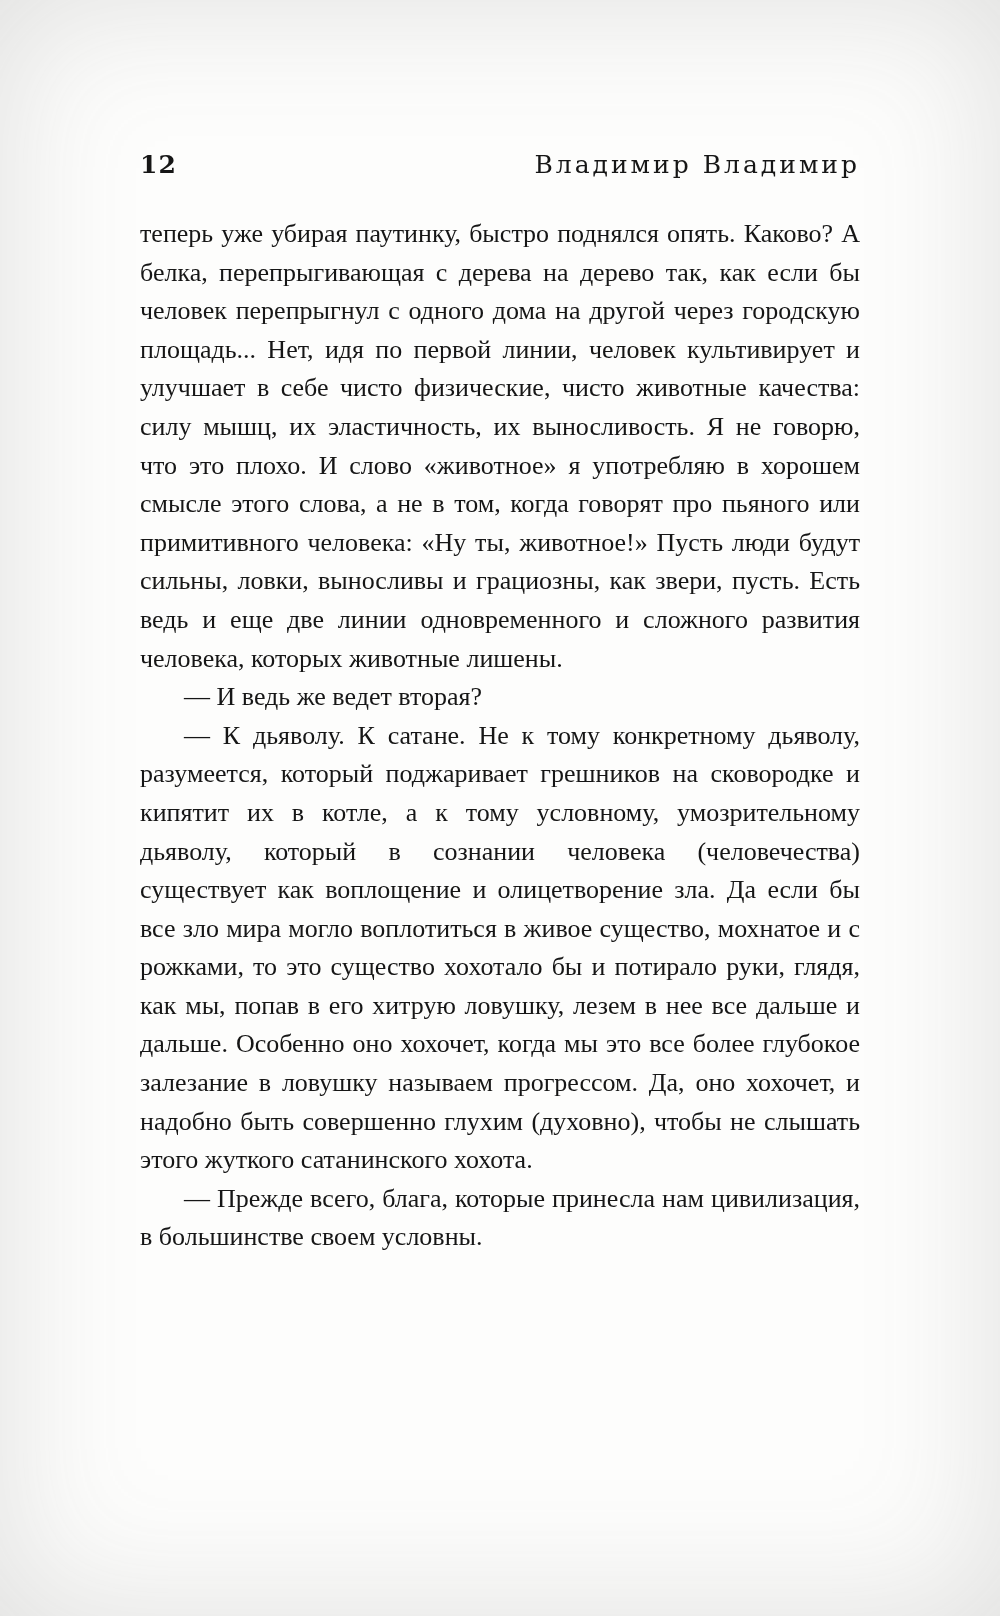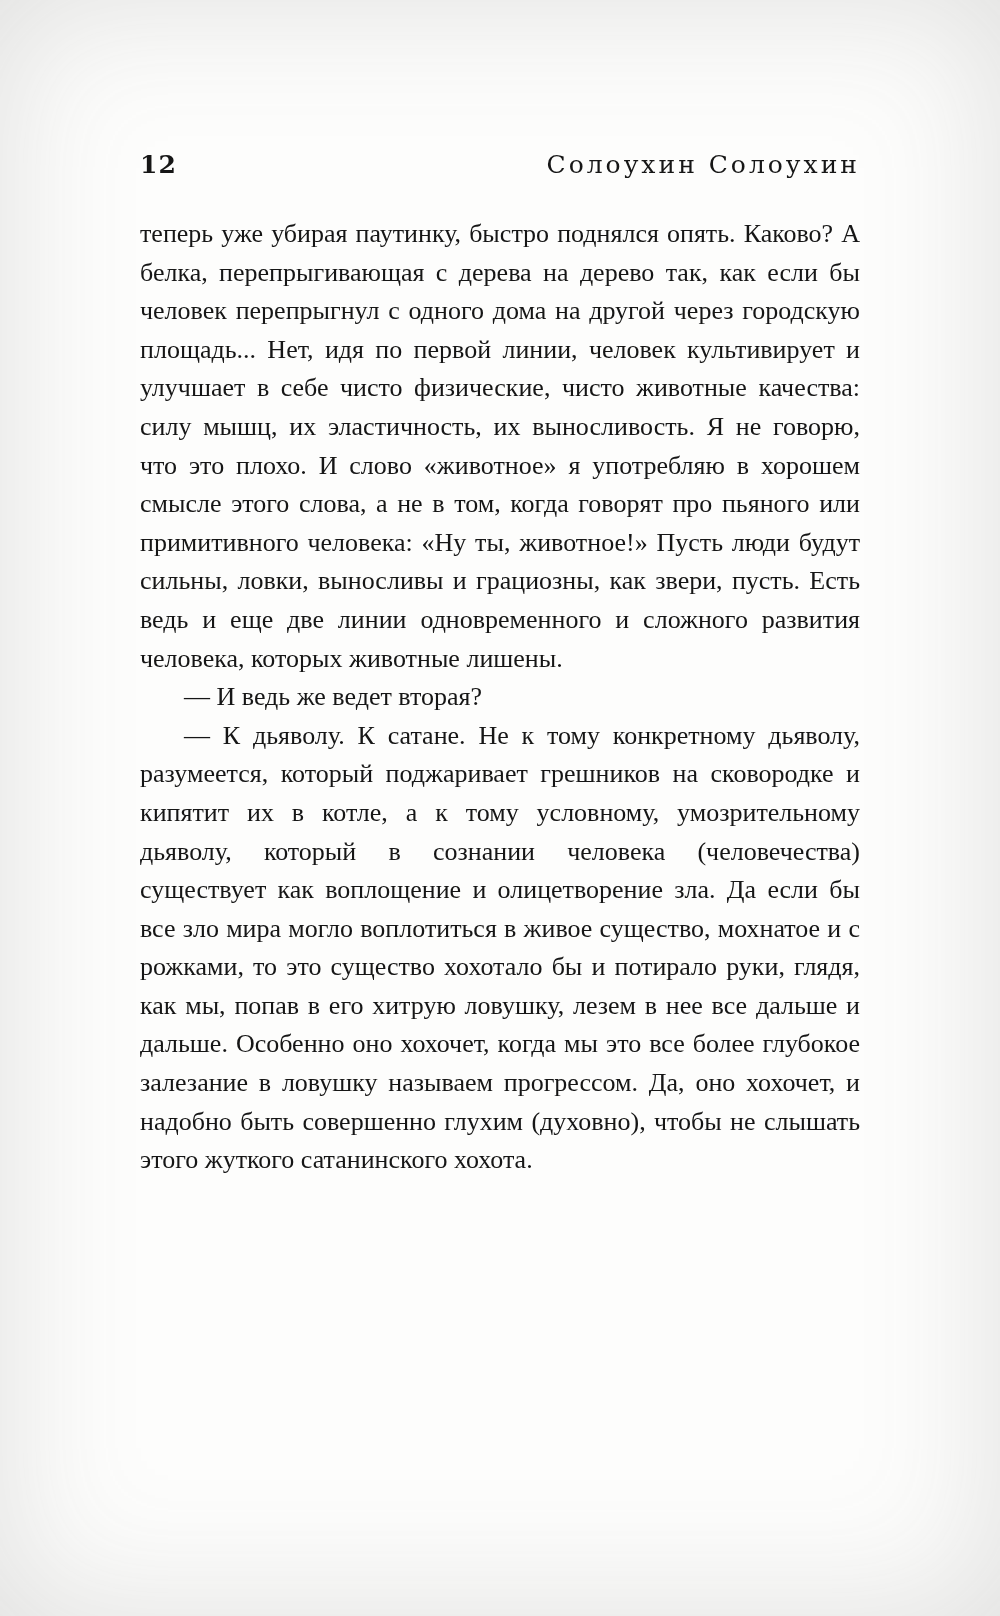--- a/index.html
+++ b/index.html
@@ -59,23 +59,24 @@
   .text-block p.indent {
     text-indent: 44px;
   }
 </style>
 </head>
 <body>
 
 <div class="page">
   <div class="page-header">
     <span class="page-number">12</span>
-    <span class="running-title">Солоухин Солоухин</span>
+    <span class="running-title">Владимир Владимир</span>
   </div>
 
   <div class="text-block">
     <p>теперь уже убирая паутинку, быстро поднялся опять. Каково? А белка, перепрыгивающая с дерева на дерево так, как если бы человек перепрыгнул с одного дома на другой через городскую площадь... Нет, идя по первой линии, человек культивирует и улучшает в себе чисто физические, чисто животные качества: силу мышц, их эластичность, их выносливость. Я не говорю, что это плохо. И слово «животное» я употребляю в хорошем смысле этого слова, а не в том, когда говорят про пьяного или примитивного человека: «Ну ты, животное!» Пусть люди будут сильны, ловки, выносливы и грациозны, как звери, пусть. Есть ведь и еще две линии одновременного и сложного развития человека, которых животные лишены.</p>
     <p class="indent">— И ведь же ведет вторая?</p>
     <p class="indent">— К дьяволу. К сатане. Не к тому конкретному дьяволу, разумеется, который поджаривает грешников на сковородке и кипятит их в котле, а к тому условному, умозрительному дьяволу, который в сознании человека (человечества) существует как воплощение и олицетворение зла. Да если бы все зло мира могло воплотиться в живое существо, мохнатое и с рожками, то это существо хохотало бы и потирало руки, глядя, как мы, попав в его хитрую ловушку, лезем в нее все дальше и дальше. Особенно оно хохочет, когда мы это все более глубокое залезание в ловушку называем прогрессом. Да, оно хохочет, и надобно быть совершенно глухим (духовно), чтобы не слышать этого жуткого сатанинского хохота.</p>
+    <p class="indent">— Прежде всего, блага, которые принесла нам цивилизация, в большинстве своем условны.</p>
   </div>
 </div>
 
 <div class="vignette"></div>
 
 </body></html>

